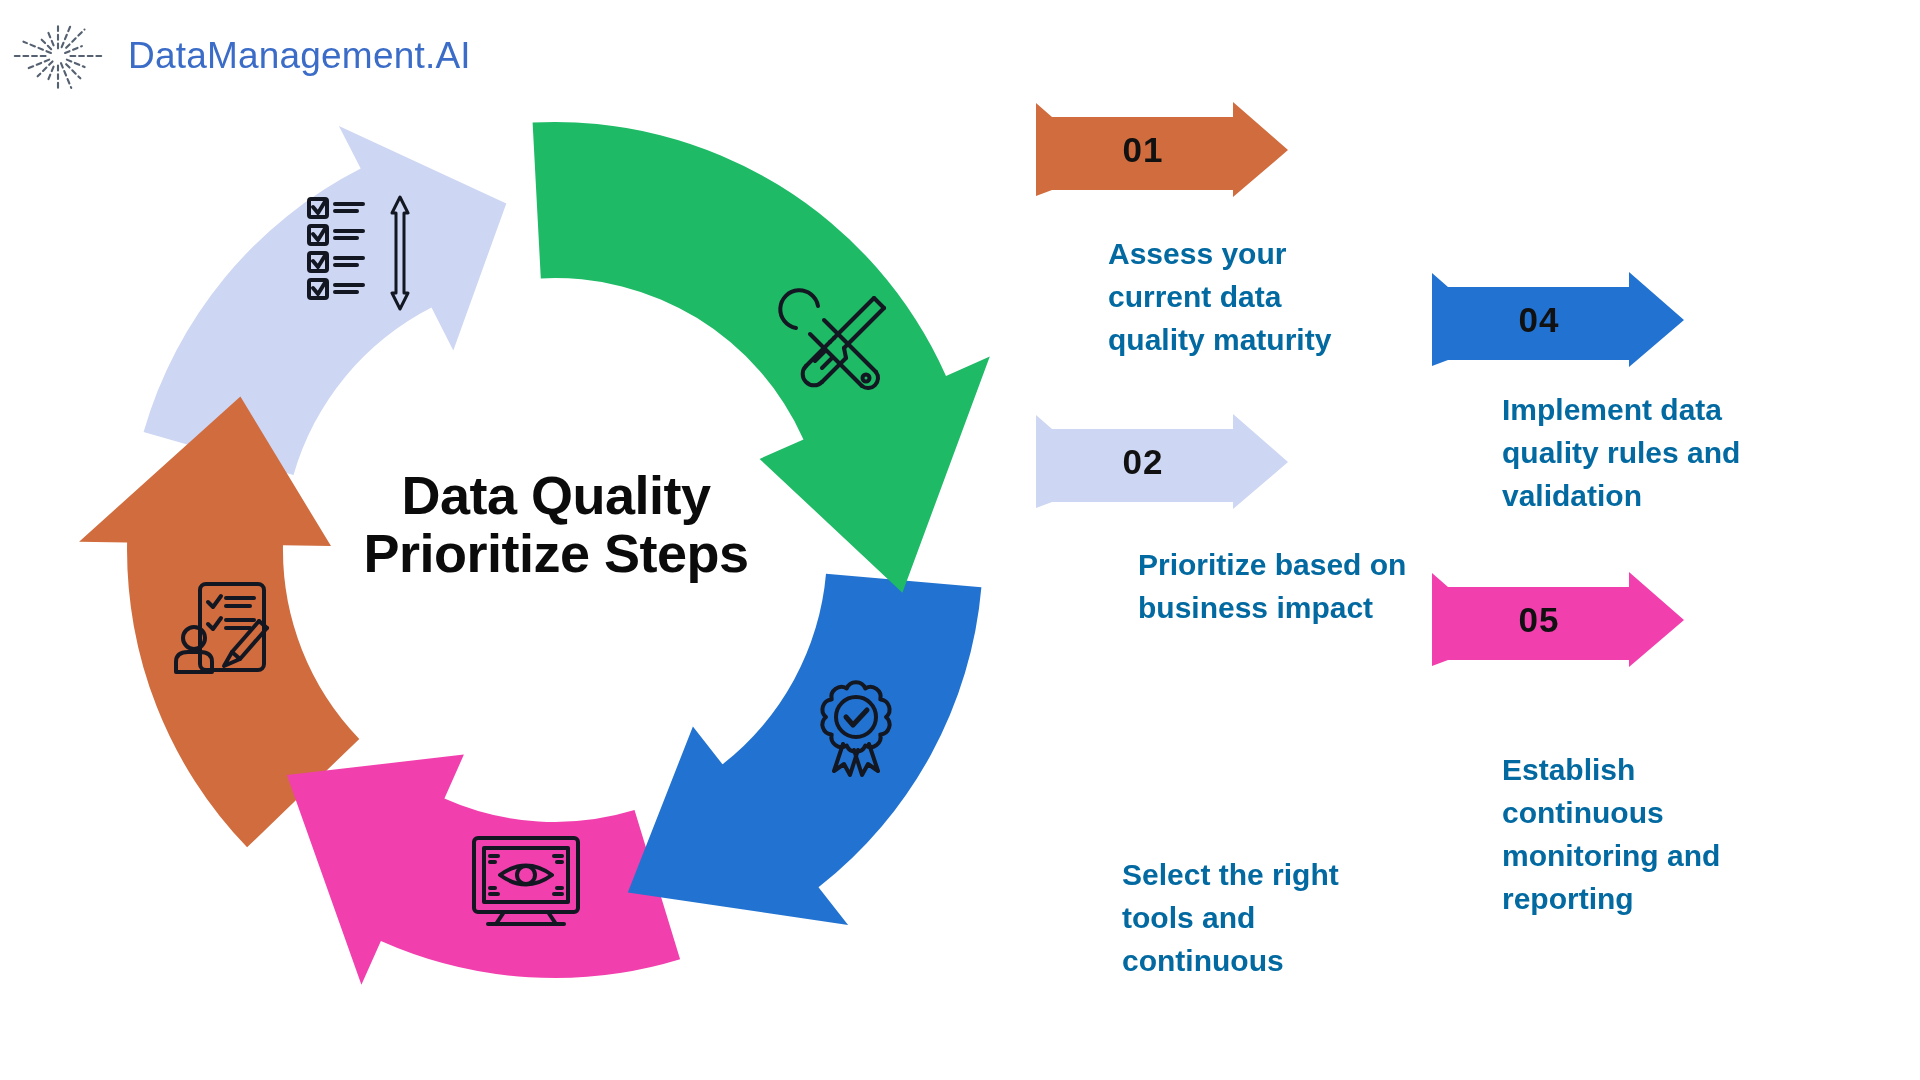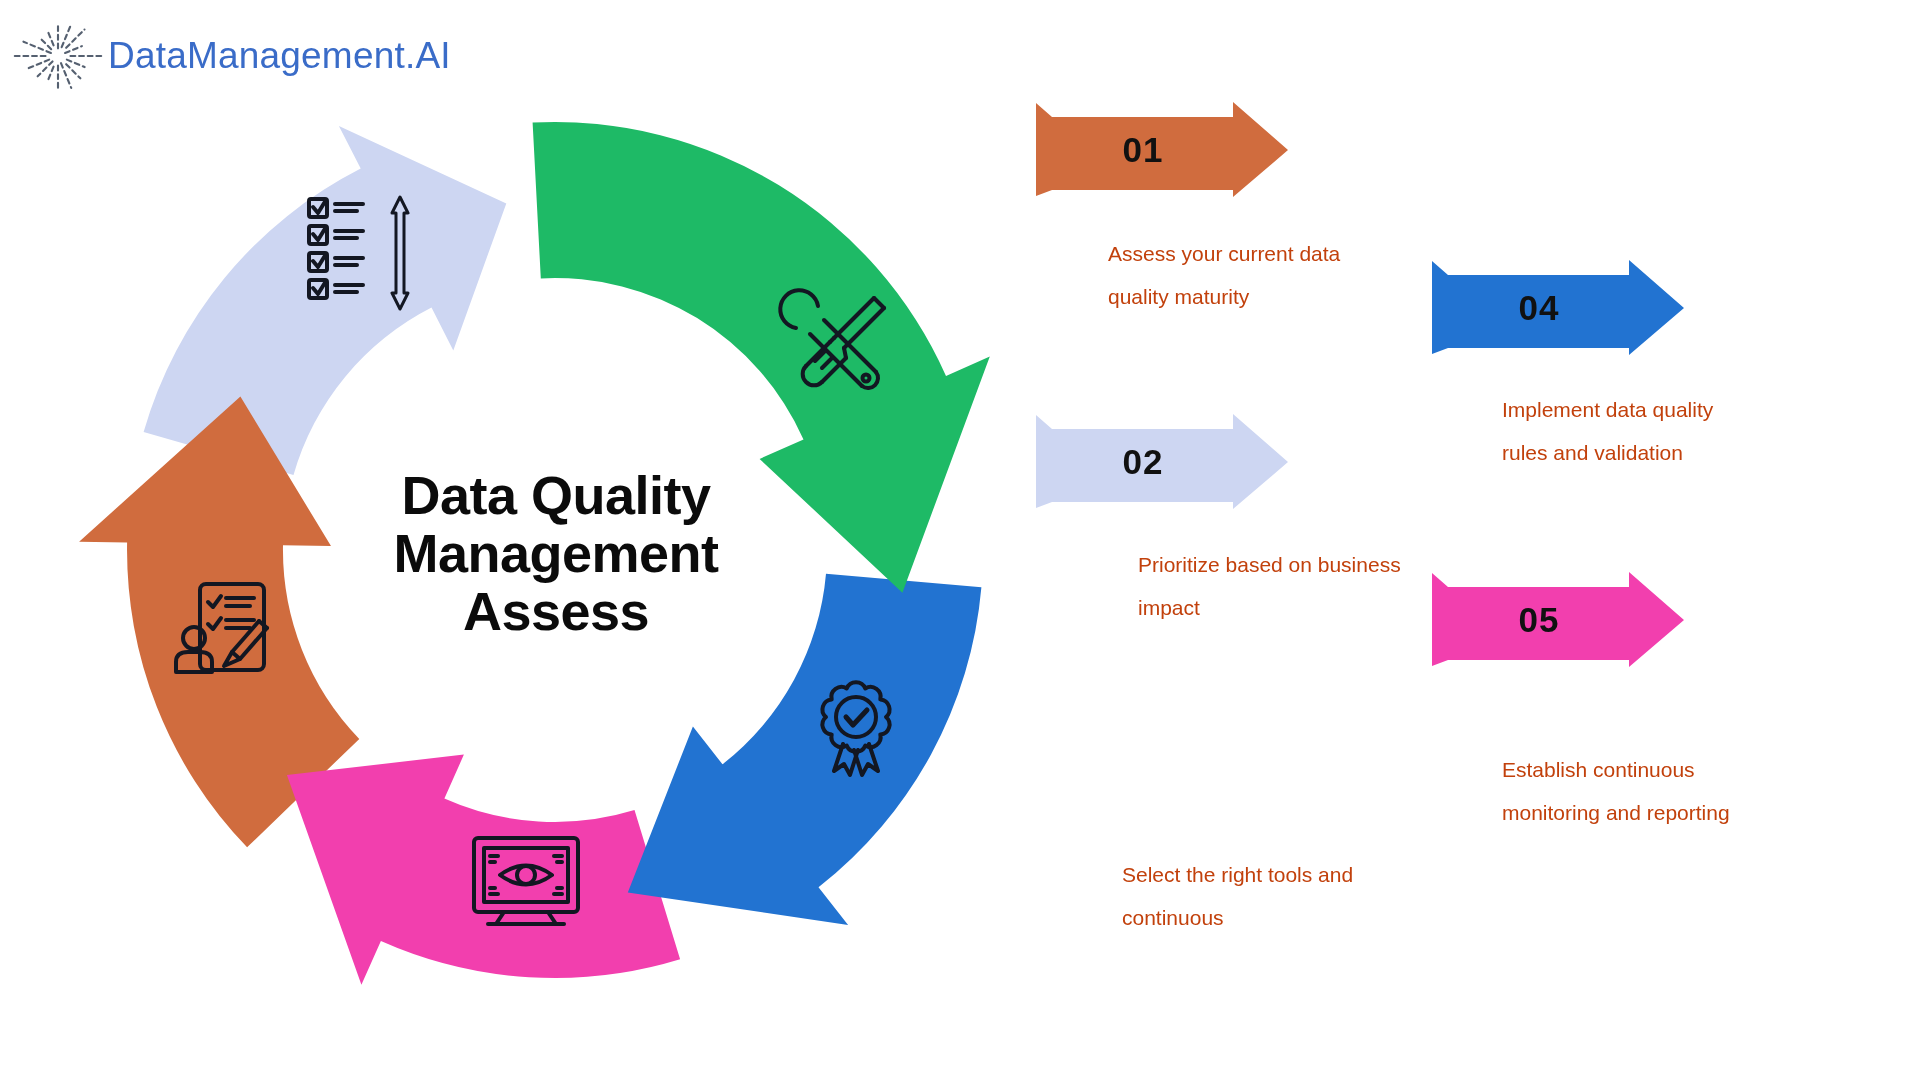--- a/index.html
+++ b/index.html
@@ -1,35 +1,35 @@
 <!DOCTYPE html>
 <html><head>
 <meta charset="utf-8">
 <style>
   html,body{margin:0;padding:0;background:#ffffff;}
   .canvas{position:relative;width:1920px;height:1080px;background:#ffffff;overflow:hidden;
           font-family:"Liberation Sans",sans-serif;}
   
-  .logo{position:absolute;left:10px;top:8px;display:flex;align-items:center;}
+  .logo{position:absolute;left:10px;top:8px;display:flex;align-items:center;gap:20px;}
   .logo svg{display:block;}
   .logo-text{font-size:37px;font-weight:500;letter-spacing:0.2px;margin-left:2px;}
   .star-ray{stroke-width:2.2;stroke-dasharray:5 4;stroke-linecap:round;}
   
   #cycle-svg{position:absolute;left:0;top:0;}
   .cycle-title{position:absolute;left:346px;top:466px;width:420px;text-align:center;
                font-size:54px;line-height:58px;font-weight:700;color:#0b0b0b;letter-spacing:-0.5px;}
   .cyc-icon{position:absolute;width:120px;height:120px;}
   .cyc-icon svg{width:100%;height:100%;display:block;}
   .ink{stroke:#131722;fill:none;stroke-width:4;stroke-linecap:round;stroke-linejoin:round;}
   .ink-thin{stroke:#131722;fill:none;stroke-width:3;stroke-linecap:round;stroke-linejoin:round;}
   
   .banner{position:absolute;width:252px;height:95px;text-align:center;}
   .banner svg{display:block;width:100%;height:100%;overflow:visible;}
   .banner text{font-family:"Liberation Sans",sans-serif;font-weight:700;font-size:35px;letter-spacing:1px;}
-  .desc{position:absolute;font-size:21px;line-height:43px;font-weight:400;color:#c2410c;}
+  .desc{position:absolute;font-size:30px;line-height:43px;font-weight:700;color:#0369a1;}
 </style>
 </head>
 <body>
 
 <div class="canvas">
 
   <div class="logo">
     <svg id="starburst" width="96" height="96" viewBox="0 0 100 100">
         <line x1="63.0" y1="50.0" x2="96.0" y2="50.0" class="star-ray" stroke="#556070"></line>
         <line x1="59.2" y1="53.8" x2="77.7" y2="61.5" class="star-ray" stroke="#556070"></line>
@@ -52,21 +52,21 @@
   </div>
 
   <svg id="cycle-svg" width="1920" height="1080" viewBox="0 0 1920 1080">
       <path d="M 143.6 432.0 A 428 428 0 0 1 360.7 168.6 L 338.9 125.9 L 506.3 203.4 L 453.3 350.4 L 431.5 307.6 A 272 272 0 0 0 293.5 475.0 Z" fill="#CDD6F2"></path>
       <path d="M 247.1 847.3 A 428 428 0 0 1 127.1 542.5 L 79.1 541.7 L 240.4 396.6 L 331.0 546.1 L 283.0 545.3 A 272 272 0 0 0 359.3 738.9 Z" fill="#D06C3E"></path>
       <path d="M 680.1 959.3 A 428 428 0 0 1 380.9 941.0 L 361.4 984.8 L 286.9 775.0 L 463.9 754.6 L 444.4 798.5 A 272 272 0 0 0 634.5 810.1 Z" fill="#F23FAE"></path>
       <path d="M 981.4 587.3 A 428 428 0 0 1 818.5 887.3 L 848.1 925.1 L 627.8 892.4 L 692.9 726.5 L 722.5 764.3 A 272 272 0 0 0 826.0 573.7 Z" fill="#2273D1"></path>
       <path d="M 532.6 122.6 A 428 428 0 0 1 946.0 375.9 L 989.8 356.4 L 902.4 592.7 L 759.6 458.9 L 803.5 439.4 A 272 272 0 0 0 540.8 278.4 Z" fill="#1EBA66"></path>
     </svg>
 
-  <div class="cycle-title" style="color: rgb(11, 11, 11);">Data Quality Management Assess</div>
+  <div class="cycle-title" style="color: rgb(11, 11, 11);">Data Quality Prioritize Steps</div>
 
   <div class="cyc-icon" style="left:303px;top:193px;">
     <svg viewBox="0 0 120 120">
       <g class="ink">
         <rect x="6" y="6" width="18" height="18" rx="2"></rect>
           <polyline points="10,14 15,20 23,7"></polyline>
         <line x1="32" y1="11" x2="60" y2="11"></line>
           <line x1="32" y1="18" x2="54" y2="18"></line>
         <rect x="6" y="33" width="18" height="18" rx="2"></rect>
           <polyline points="10,41 15,47 23,34"></polyline>
@@ -172,21 +172,21 @@
   <div class="banner" style="left:1036px;top:414px;">
     <svg viewBox="0 0 252 95">
       <polygon points="0,1 16,15 197,15 197,0 252,48 197,95 197,88 16,88 0,94" fill="#CDD6F2"></polygon>
       <text x="107" y="60" text-anchor="middle" fill="#111111">02</text>
     </svg>
   </div>
   <div class="desc" style="left:1090px;top:543px;width:272px;margin-left:48px;">Prioritize based on business impact</div>
 
   <div class="desc" style="left:1122px;top:853px;width:252px;">Select the right tools and continuous</div>
 
-  <div class="banner" style="left:1432px;top:260px;">
+  <div class="banner" style="left:1432px;top:272px;">
     <svg viewBox="0 0 252 95">
       <polygon points="0,1 16,15 197,15 197,0 252,48 197,95 197,88 16,88 0,94" fill="#2273D1"></polygon>
       <text x="107" y="60" text-anchor="middle" fill="#111111">04</text>
     </svg>
   </div>
   <div class="desc" style="left:1502px;top:388px;width:256px;">Implement data quality rules and validation</div>
 
   <div class="banner" style="left:1432px;top:572px;">
     <svg viewBox="0 0 252 95">
       <polygon points="0,1 16,15 197,15 197,0 252,48 197,95 197,88 16,88 0,94" fill="#F23FAE"></polygon>

